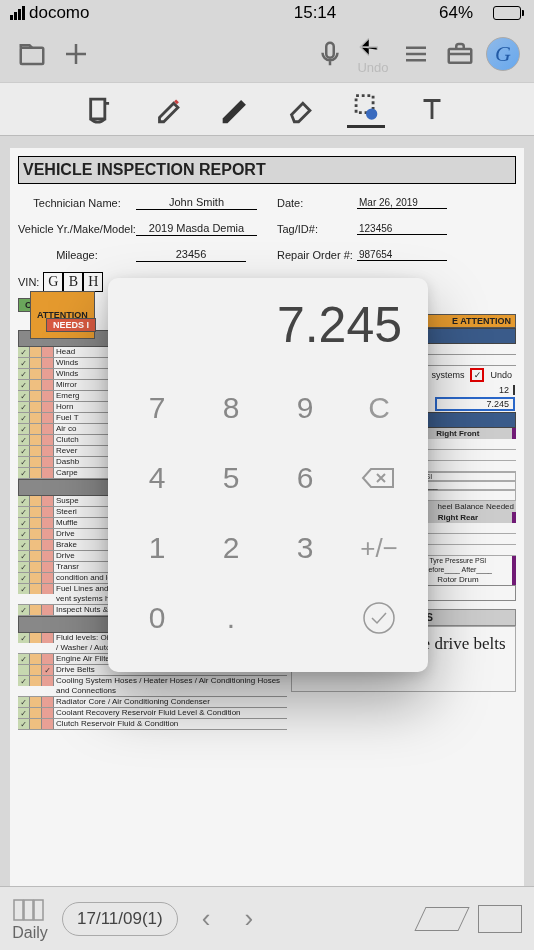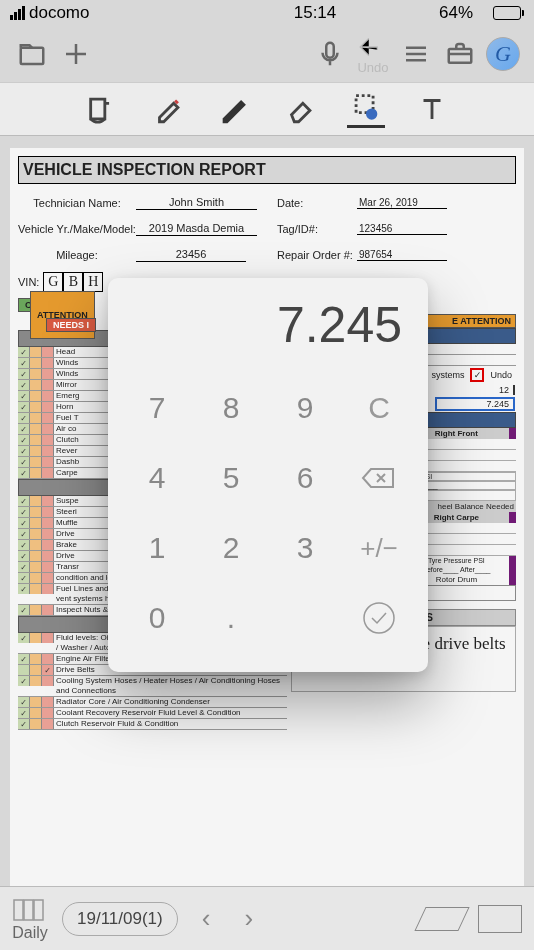--- a/index.html
+++ b/index.html
@@ -94,21 +94,21 @@
   .section-head{ background:#888; color:#fff; text-align:center; font-weight:bold; font-size:10px; padding:2px; border:1px solid #555;}
   .insp-row{ display:flex; border-bottom:1px solid #999;}
   .chk{ width:12px; height:10px; border-right:1px solid #888; display:flex; align-items:center; justify-content:center;}
   .chk.g{ background:#c7d8b0;}
   .chk.o{ background:#efbf80;}
   .chk.r{ background:#e8a095;}
   .chk.tick::after{ content:"✓"; font-size:8px; color:#333;}
   .insp-text{ flex:1; font-size:8px; padding:0 2px; line-height:10px;}
   .r-section{ background:#3a5b8a; color:#fff; font-size:9px; font-weight:bold; text-align:center; padding:2px; border:1px solid #444;}
   .r-sub { display:flex;}
-  .r-sub .cell { flex:1; text-align:center; font-size:8px; padding:1px 0; border-right:7px solid #701a75;}
+  .r-sub .cell { flex:1; text-align:center; font-size:8px; padding:1px 0; border-right:4px solid #701a75;}
   .r-sub .hd { background:#ccc; font-weight:bold;}
   .tire-row{ display:flex; border-bottom:1px solid #aaa;}
   .tire-row .sq{ width:10px; height:10px; }
   .tire-row .lbl{ flex:1; font-size:7px; padding:0 2px;}
   .sq.g{background:#6aa65b;} .sq.o{background:#e59a2e;} .sq.r{background:#d85a41;}
   .fail-box{ display:flex; align-items:center; justify-content:flex-end; font-size:9px; gap:6px; padding:2px 4px;}
   .fail-box .red-outline{ border:2px solid #d00; width:14px; height:14px; display:flex; align-items:center; justify-content:center;}
   .val-line{ display:flex; justify-content:flex-end; align-items:center; gap:4px; font-size:9px; padding:1px;}
   .val-box{ width:80px; text-align:right; border-right:2px solid #333; padding:0 4px;}
   .val-box.blue{ border:2px solid #2a67c9; }
@@ -532,21 +532,21 @@
           <span class="sq o"></span>
           <span class="sq r"></span>
           <span class="lbl">Wear Pattern ____</span>
         </div>
       <div style="font-size:7px;text-align:center;border:1px solid #aaa;">Tyre Pressure PSI</div>
       <div style="font-size:7px;text-align:center;border:1px solid #aaa;">Before____ After____</div>
       <div style="font-size:8px;text-align:center;border:1px solid #aaa;">Rotor Drum</div>
       <div style="font-size:8px;text-align:right;background:#ccc;padding:1px 2px;">heel Balance Needed</div>
       <div class="r-sub">
           <div class="cell hd">&nbsp;</div>
-          <div class="cell hd">Right Carpe</div>
+          <div class="cell hd">Right Rear</div>
         </div>
       <div class="tire-row">
           <span class="sq g"></span>
           <span class="sq o"></span>
           <span class="sq r"></span>
           <span class="lbl">Brake Lining ____mm</span>
         </div>
       <div class="tire-row">
           <span class="sq g"></span>
           <span class="sq o"></span>
@@ -616,19 +616,19 @@
 
 <div class="bottom-bar">
   <div class="bb-btn">
     <svg width="36" height="28" viewBox="0 0 36 28" stroke="#999" fill="none" stroke-width="1.5">
         <rect x="2" y="4" width="9" height="20"></rect>
         <rect x="12" y="4" width="9" height="20"></rect>
         <rect x="22" y="4" width="9" height="20"></rect>
       </svg>
     <span>Daily</span>
   </div>
-  <div class="date-pill">19/11/09(1)</div>
+  <div class="date-pill">17/11/09(1)</div>
   <div class="nav-btn">‹</div>
   <div class="nav-btn">›</div>
   <div style="flex:1"></div>
   <div class="shape" style="transform:skewX(-25deg); width:44px; height:24px;"></div>
   <div class="shape" style="width:44px; height:28px;"></div>
 </div>
 
 </body></html>

